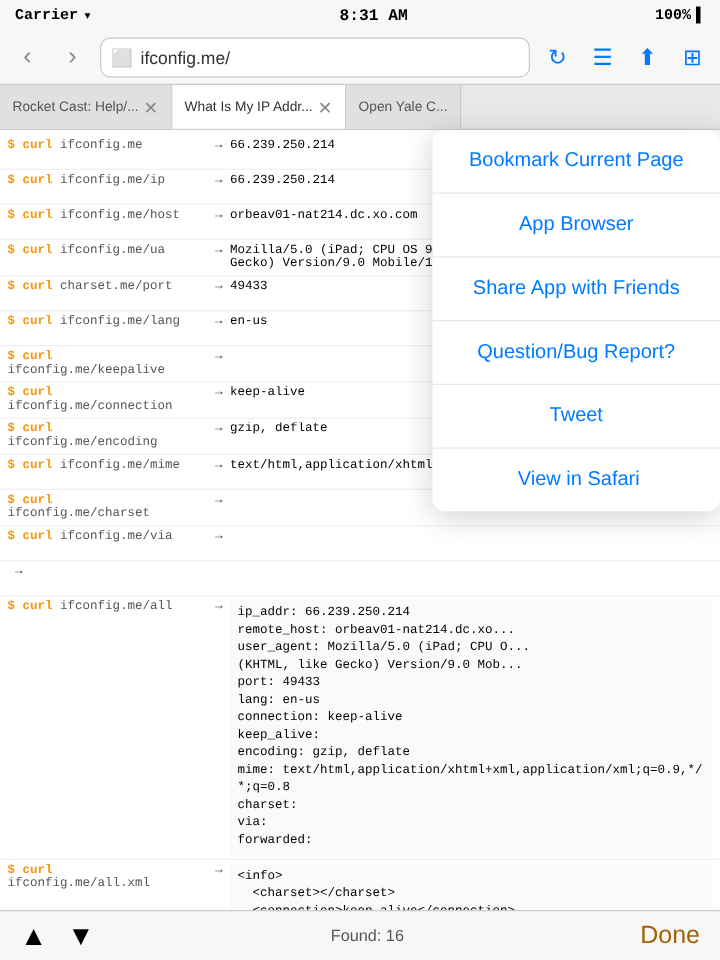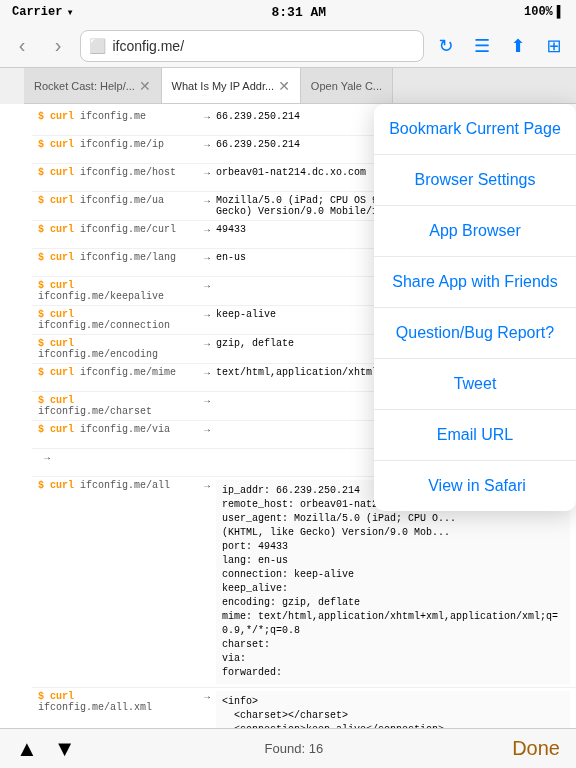--- a/index.html
+++ b/index.html
@@ -71,21 +71,20 @@
       cursor: pointer;
     }
 
     
     .tab-bar {
       display: flex;
       background: #e8e8e8;
       border-bottom: 1px solid #ccc;
       height: 36px;
       overflow: hidden;
-      margin-left: 24px;
     }
     .tab {
       display: flex;
       align-items: center;
       padding: 0 10px;
       font-size: 11px;
       color: #555;
       border-right: 1px solid #ccc;
       white-space: nowrap;
       max-width: 150px;
@@ -120,21 +119,20 @@
     .content-inner {
       padding: 4px 0;
       overflow: hidden;
     }
     .cmd-row {
       display: flex;
       border-bottom: 1px solid #f0f0f0;
       min-height: 28px;
       align-items: flex-start;
       padding: 3px 6px;
-      margin-left: 32px;
     }
     .cmd-cell {
       min-width: 160px;
       max-width: 160px;
       padding-right: 4px;
       font-size: 10px;
     }
     .cmd-arrow {
       min-width: 18px;
       text-align: center;
@@ -160,21 +158,21 @@
       word-break: break-all;
       padding: 4px 6px;
       background: #fafafa;
     }
 
     
     .dropdown-menu {
       position: absolute;
       right: 0;
       top: 0;
-      width: 202px;
+      width: 230px;
       background: white;
       border-radius: 10px;
       box-shadow: 0 4px 24px rgba(0,0,0,0.18);
       z-index: 100;
       overflow: hidden;
     }
     .menu-item {
       display: flex;
       align-items: center;
       justify-content: center;
@@ -272,21 +270,21 @@
         <div class="cmd-cell"><span class="cmd-keyword">$ curl</span><span class="cmd-url"> ifconfig.me/host</span></div>
         <div class="cmd-arrow">→</div>
         <div class="cmd-value">orbeav01-nat214.dc.xo.com</div>
       </div>
       <div class="cmd-row">
         <div class="cmd-cell"><span class="cmd-keyword">$ curl</span><span class="cmd-url"> ifconfig.me/ua</span></div>
         <div class="cmd-arrow">→</div>
         <div class="cmd-value">Mozilla/5.0 (iPad; CPU OS 9_3 like M...<br>Gecko) Version/9.0 Mobile/13E188a S...</div>
       </div>
       <div class="cmd-row">
-        <div class="cmd-cell"><span class="cmd-keyword">$ curl</span><span class="cmd-url"> ifconfig.me/curl</span></div>
+        <div class="cmd-cell"><span class="cmd-keyword">$ curl</span><span class="cmd-url"> charset.me/port</span></div>
         <div class="cmd-arrow">→</div>
         <div class="cmd-value">49433</div>
       </div>
       <div class="cmd-row">
         <div class="cmd-cell"><span class="cmd-keyword">$ curl</span><span class="cmd-url"> ifconfig.me/lang</span></div>
         <div class="cmd-arrow">→</div>
         <div class="cmd-value">en-us</div>
       </div>
       <div class="cmd-row">
         <div class="cmd-cell"><span class="cmd-keyword">$ curl</span><span class="cmd-url"> ifconfig.me/keepalive</span></div>
@@ -362,36 +360,30 @@
       </div>
 
     </div>
   </div>
 
   <div class="dropdown-menu">
     <div class="menu-item">
       <span>Bookmark Current Page</span>
     </div>
     <div class="menu-item">
-      <span>Browser Settings</span>
-    </div>
-    <div class="menu-item">
       <span>App Browser</span>
     </div>
     <div class="menu-item">
       <span>Share App with Friends</span>
     </div>
     <div class="menu-item">
       <span>Question/Bug Report?</span>
     </div>
     <div class="menu-item">
       <span>Tweet</span>
-    </div>
-    <div class="menu-item">
-      <span>Email URL</span>
     </div>
     <div class="menu-item">
       <span>View in Safari</span>
     </div>
   </div>
 
 </div>
 
 <div class="bottom-bar">
   <div class="bottom-nav">

